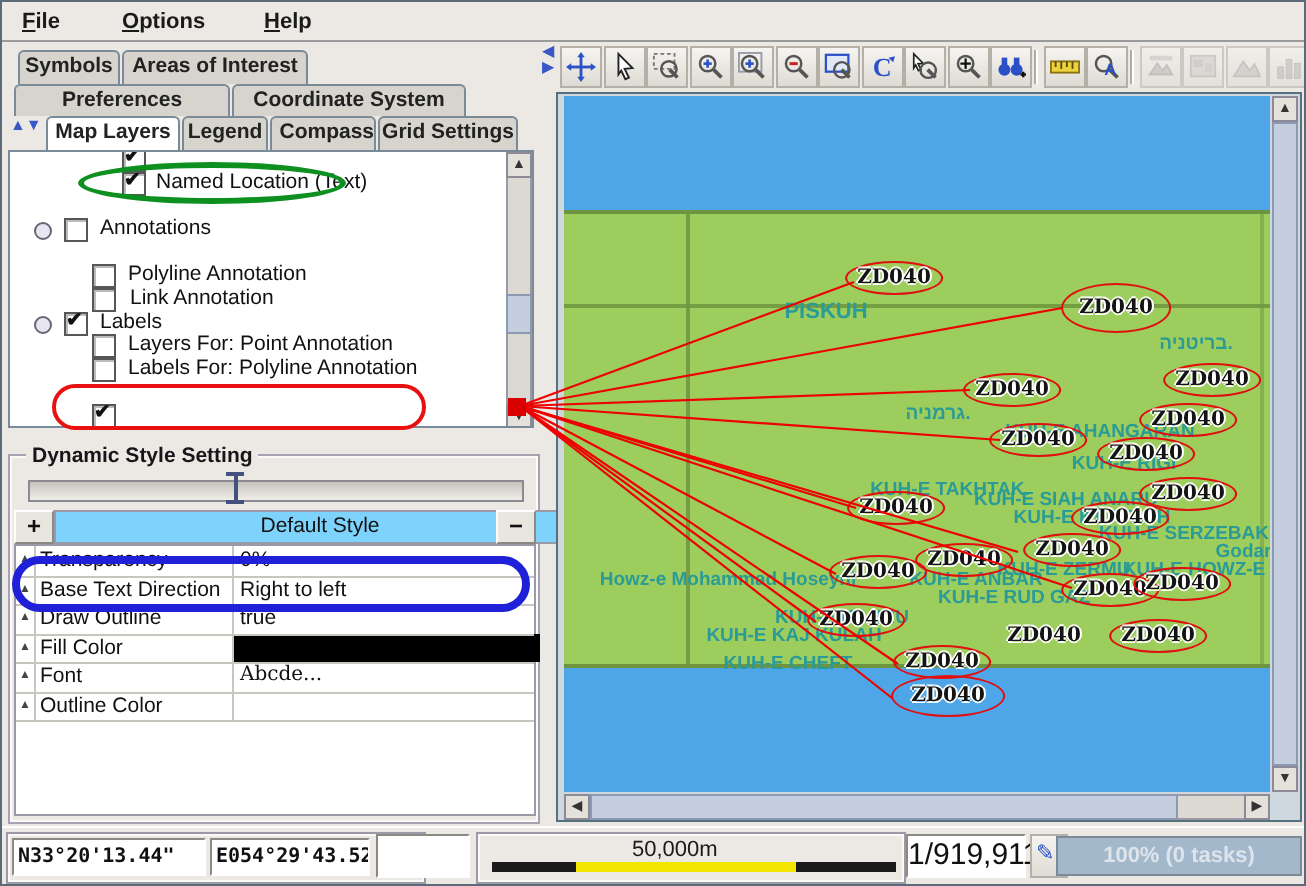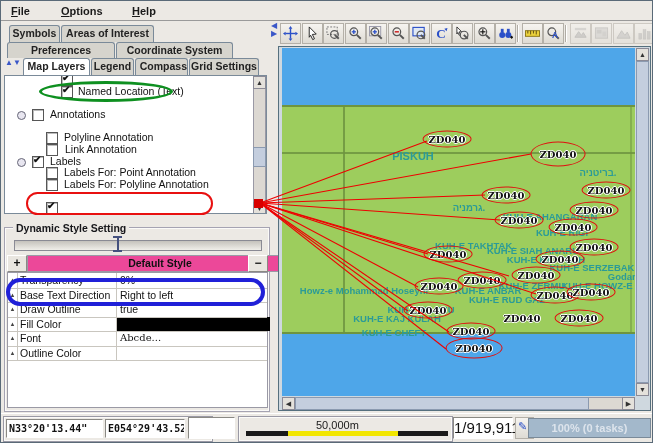--- a/index.html
+++ b/index.html
@@ -27,21 +27,21 @@
   .sb-btn{position:absolute;width:13px;height:13px;background:#e4e1db;border:1px solid #8b8a96;box-sizing:border-box;font-size:7px;line-height:11px;text-align:center;color:#333;}
   .sb-thumb{position:absolute;background:#c4cede;border:1px solid #8b9ab0;box-sizing:border-box;}
   
   #style-group{position:absolute;left:3px;top:226px;width:264px;height:183px;border:1px solid #a5a3b2;box-shadow:inset 0 0 0 1px #fbfaf8;}
   #style-title{position:absolute;left:8px;top:-6px;background:#ece9e4;padding:0 3px;font-size:10.5px;font-weight:700;color:#16161a;}
   #style-slider{position:absolute;left:9px;top:12px;width:246px;height:9px;border:1px solid #8a8a94;background:linear-gradient(180deg,#c5c2bc,#f0eee9);}
   #ibeam{position:absolute;left:108px;top:8px;width:9px;height:16px;}
   #ibeam:before{content:"";position:absolute;left:3.5px;top:0;width:2px;height:16px;background:#44507e;}
   #ibeam:after{content:"";position:absolute;left:0;top:0;width:9px;height:2px;background:#44507e;box-shadow:0 14px 0 #44507e;}
   .mini-btn{position:absolute;top:27px;width:20px;height:17px;background:#e9e6e0;border:1px solid;border-color:#fff #8a8984 #8a8984 #fff;box-sizing:border-box;font-size:12px;font-weight:700;text-align:center;line-height:14px;color:#111;}
-  #style-header{position:absolute;left:22px;top:27px;width:266px;height:17px;background:#ec4899;border:1px solid #9a99a5;box-sizing:border-box;font-size:10.5px;font-weight:700;text-align:center;line-height:15px;color:#111;}
+  #style-header{position:absolute;left:22px;top:27px;width:266px;height:17px;background:#7dd3fc;border:1px solid #9a99a5;box-sizing:border-box;font-size:10.5px;font-weight:400;text-align:center;line-height:15px;color:#111;}
   #prop-table{position:absolute;left:2px;top:44px;width:261px;height:136px;background:#fff;border:1px solid #9a99a5;box-sizing:border-box;}
   .prow{position:absolute;left:0;width:259px;height:14.5px;border-bottom:1px solid #c9c6bf;}
   .prow .sort{position:absolute;left:0;top:0;width:9px;height:14.5px;border-right:1px solid #c9c6bf;font-size:6px;color:#444;text-align:center;line-height:14px;}
   .prow .pname{position:absolute;left:10px;top:0;width:96px;height:14.5px;border-right:1px solid #c9c6bf;font-size:10.5px;line-height:14px;padding-left:2px;color:#111;white-space:nowrap;overflow:hidden;}
   .prow .pval{position:absolute;left:109px;top:0;width:150px;height:14.5px;font-size:10.5px;line-height:14px;padding-left:3px;color:#111;white-space:nowrap;}
   .prow .pval.serif{font-family:"DejaVu Serif",serif;font-size:10px;}
   
   .ann{position:absolute;pointer-events:none;z-index:40;box-sizing:border-box;}
   
   #map-outer{position:absolute;left:277px;top:45px;width:373px;height:365px;border:1px solid #56707e;background:#cfd8df;box-sizing:border-box;}
@@ -127,21 +127,21 @@
         </div>
         <div class="trow" style="left: 0px; top: 78.55px; width: 246px;">
           <div class="nhandle" style="left: 12px;"></div>
           <div class="cb" style="left: 27px;">
             <span class="chk">✔</span>
           </div>
           <span class="lbl" style="left: 43px;">Labels</span>
         </div>
         <div class="trow" style="left: 0px; top: 90.2px; width: 246px;">
           <div class="cb" style="left: 41px;"></div>
-          <span class="lbl" style="left: 57px;">Labels For: Point Annotation</span>
+          <span class="lbl" style="left: 57px;">Layers For: Point Annotation</span>
         </div>
         <div class="trow" style="left: 0px; top: 101.85px; width: 246px;">
           <div class="cb" style="left: 41px;"></div>
           <span class="lbl" style="left: 57px;">Labels For: Polyline Annotation</span>
         </div>
         <div class="trow sel" style="left: 0px; top: 125.15px; width: 246px;">
           <div class="cb" style="left: 41px;">
             <span class="chk">✔</span>
           </div>
         </div>

